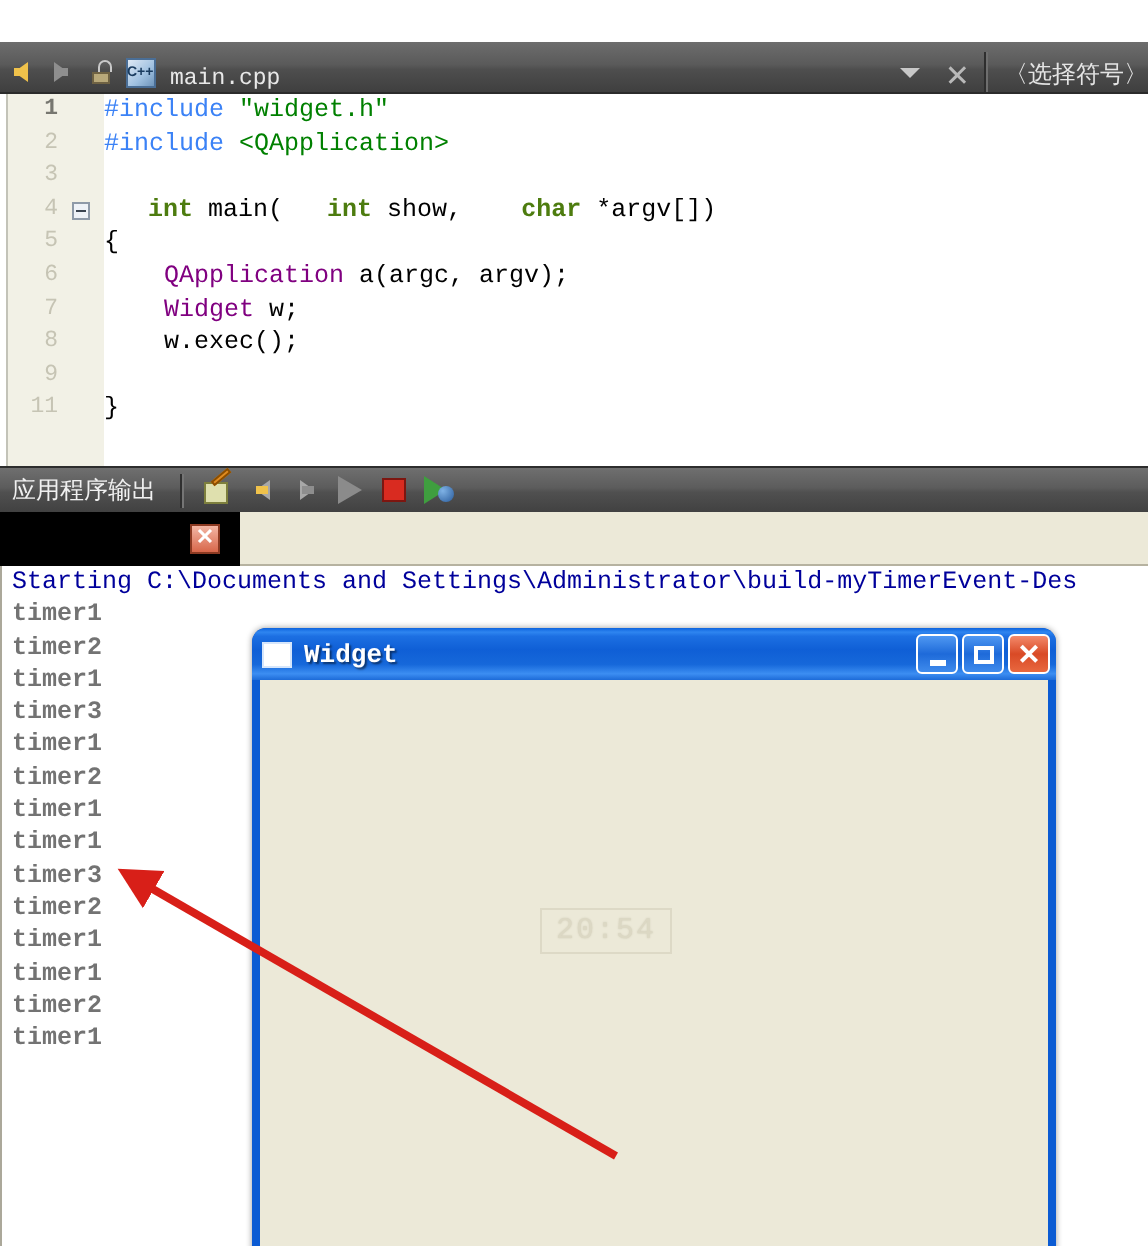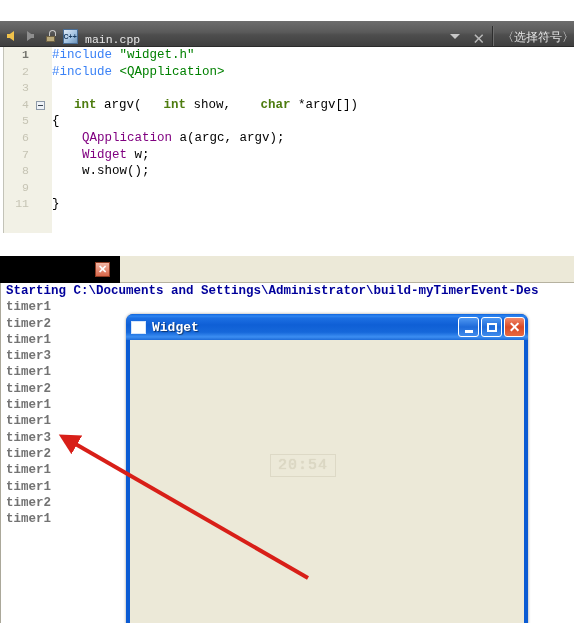--- a/index.html
+++ b/index.html
@@ -344,21 +344,21 @@
     overflow: hidden;
     font-family: "Liberation Mono", monospace;
     font-size: 12.5px;
     line-height: 16.3px;
   }
   .out-line {
     height: 16.3px;
     padding-left: 5px;
     white-space: pre;
   }
-  .out-start { color: #00009b; font-weight: bold; }
+  .out-start { color: #00009b; font-weight: normal; }
   .out-timer { color: #737373; font-weight: bold; }
 
   
   .xpwin {
     position: absolute;
     left: 126px; top: 314px;
     width: 402px; height: 315px;
     background: #0b5bd3;
     border-radius: 7px 7px 0 0;
     box-shadow: 0 0 3px rgba(0,0,0,0.4);
@@ -491,30 +491,52 @@
     <div class="fb-symbol">〈选择符号〉</div>
   </div>
 
   <div class="editor">
     <div class="gutter"></div>
     <div class="editor-left-strip"></div>
     <div class="code-lines" id="code-lines">
         <div class="cline cur"><span class="lnum">1</span><span class="fold"></span><span class="ctext"><span class="k-pre">#include </span><span class="k-str">"widget.h"</span></span></div>
         <div class="cline"><span class="lnum">2</span><span class="fold"></span><span class="ctext"><span class="k-pre">#include </span><span class="k-inc">&lt;QApplication&gt;</span></span></div>
         <div class="cline"><span class="lnum">3</span><span class="fold"></span><span class="ctext"><span class="k-pln"></span></span></div>
-        <div class="cline"><span class="lnum">4</span><span class="fold"><span class="fold-box"></span></span><span class="ctext"><span class="k-kw">int</span><span class="k-pln"> argv(</span><span class="k-kw">int</span><span class="k-pln"> show, </span><span class="k-kw">char</span><span class="k-pln"> *argv[])</span></span></div>
+        <div class="cline"><span class="lnum">4</span><span class="fold"><span class="fold-box"></span></span><span class="ctext"><span class="k-kw">int</span><span class="k-pln"> main(</span><span class="k-kw">int</span><span class="k-pln"> show, </span><span class="k-kw">char</span><span class="k-pln"> *argv[])</span></span></div>
         <div class="cline"><span class="lnum">5</span><span class="fold"></span><span class="ctext"><span class="k-pln">{</span></span></div>
         <div class="cline"><span class="lnum">6</span><span class="fold"></span><span class="ctext"><span class="k-pln">    </span><span class="k-type">QApplication</span><span class="k-pln"> a(argc, argv);</span></span></div>
         <div class="cline"><span class="lnum">7</span><span class="fold"></span><span class="ctext"><span class="k-pln">    </span><span class="k-type">Widget</span><span class="k-pln"> w;</span></span></div>
-        <div class="cline"><span class="lnum">8</span><span class="fold"></span><span class="ctext"><span class="k-pln">    w.show();</span></span></div>
+        <div class="cline"><span class="lnum">8</span><span class="fold"></span><span class="ctext"><span class="k-pln">    w.exec();</span></span></div>
         <div class="cline"><span class="lnum">9</span><span class="fold"></span><span class="ctext"><span class="k-pln"></span></span></div>
         <div class="cline"><span class="lnum">11</span><span class="fold"></span><span class="ctext"><span class="k-pln">}</span></span></div>
       </div>
   </div>
 
+  <div class="outbar">
+    <div class="outbar-title">应用程序输出</div>
+    <div class="outbar-sep"></div>
+    <div class="ob-icon">
+        <span class="ic-edit"></span>
+      </div>
+    <div class="ob-icon">
+        <span class="arrow-l" style="border-right-color:#a8a8a8"></span>
+      </div>
+    <div class="ob-icon">
+        <span class="arrow-r" style="border-left-color:#a8a8a8"></span>
+      </div>
+    <div class="ob-icon">
+        <span class="ic-play"></span>
+      </div>
+    <div class="ob-icon">
+        <span class="ic-stop"></span>
+      </div>
+    <div class="ob-icon">
+        <span class="ic-rundbg"></span>
+      </div>
+  </div>
 
   <div class="tabstrip">
     <div class="tab-black">
       <div class="tab-close">✕</div>
     </div>
   </div>
 
   <div class="outputarea" id="output-area">
       <div class="out-line out-start">Starting C:\Documents and Settings\Administrator\build-myTimerEvent-Des</div>
       <div class="out-line out-timer">timer1</div>

